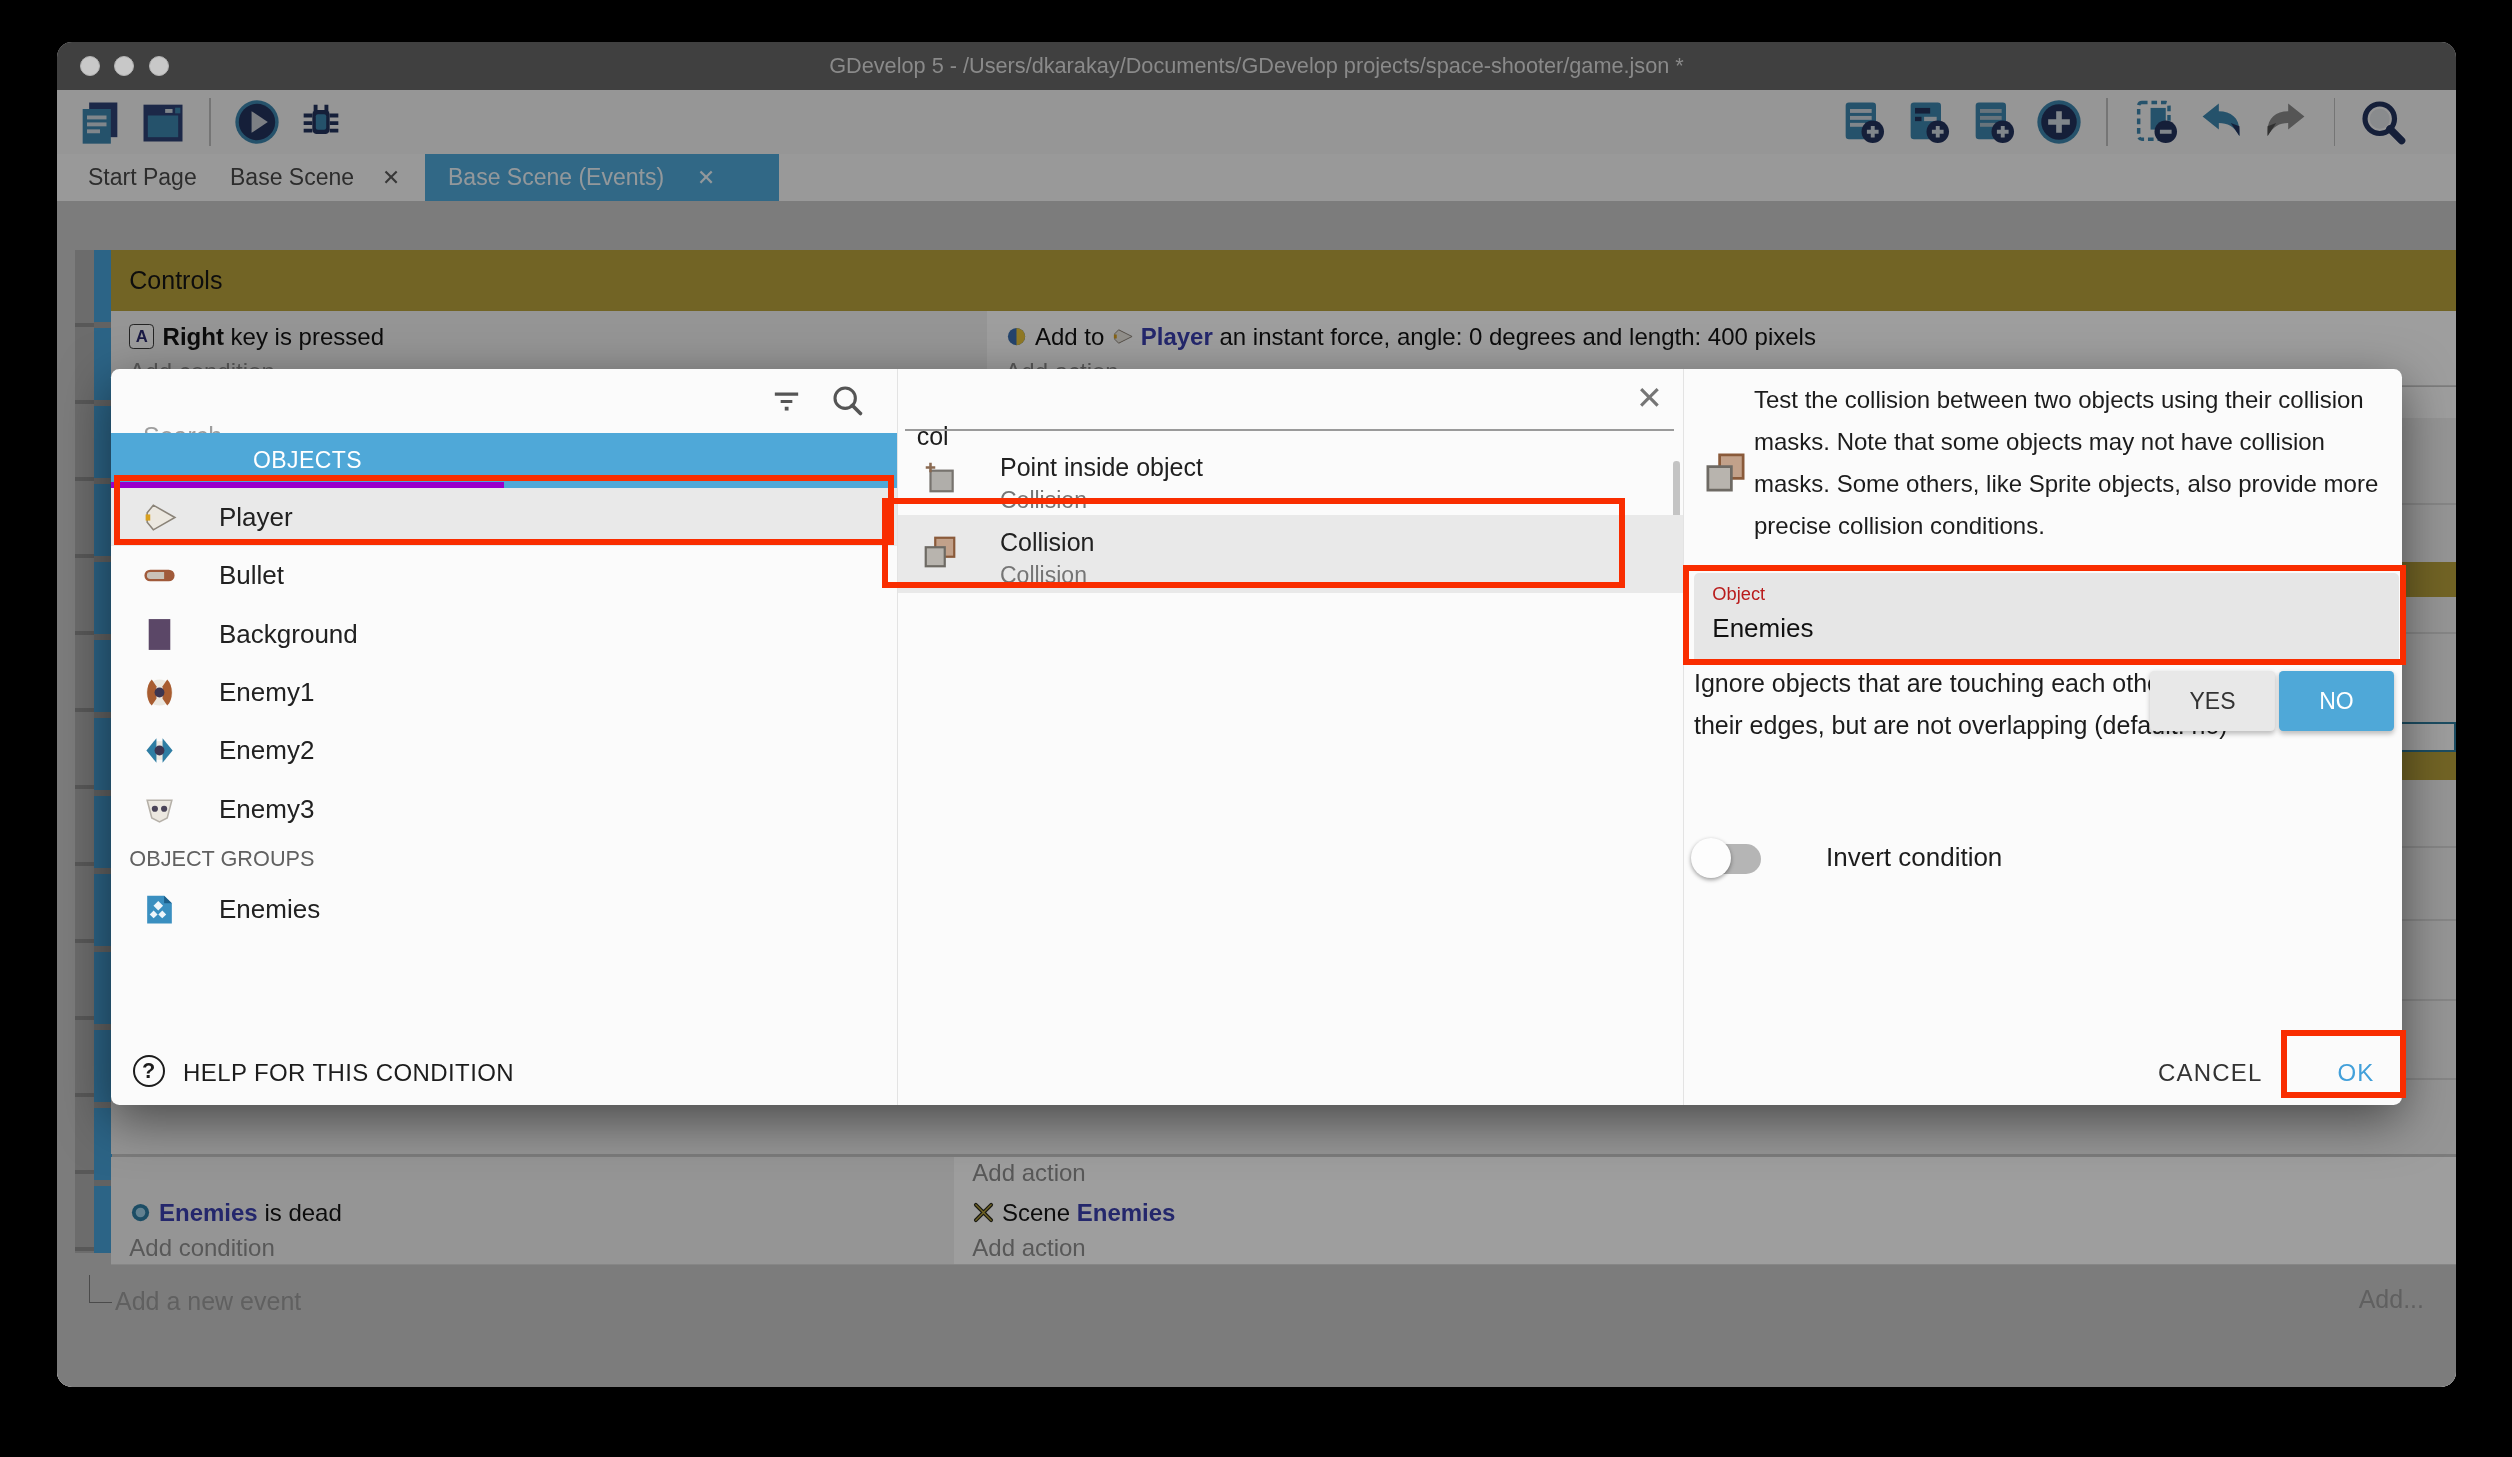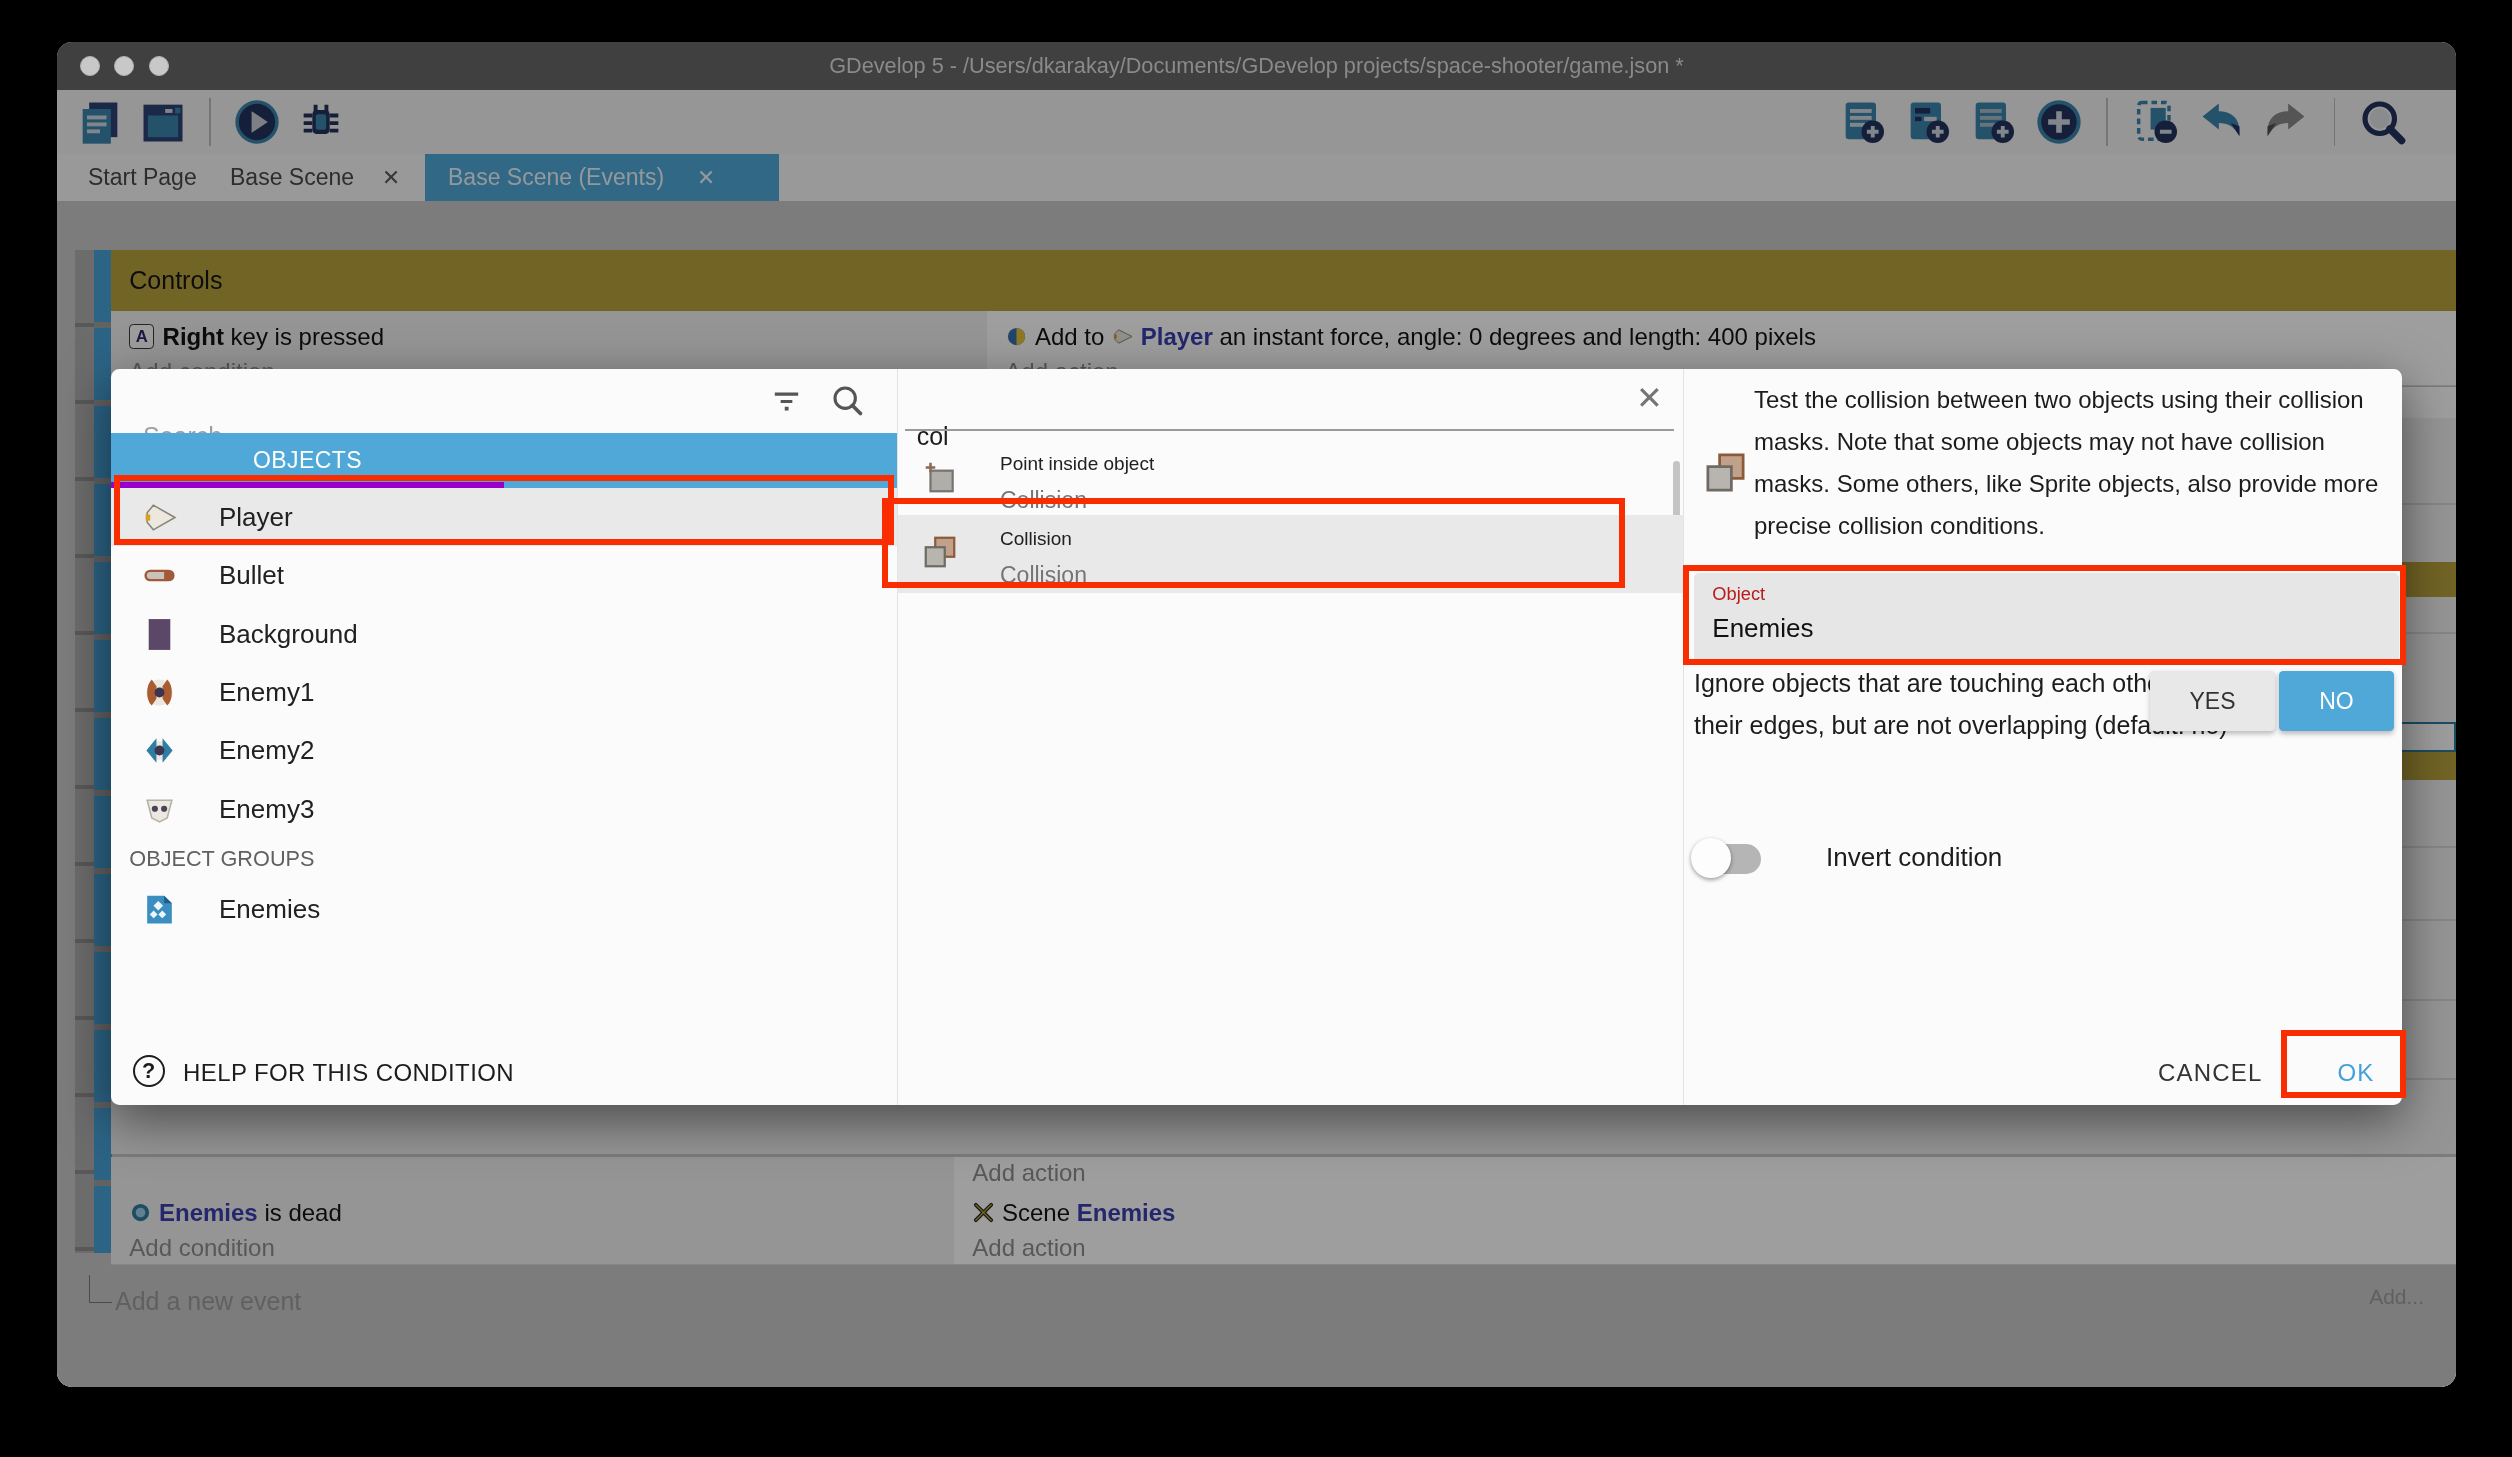--- a/index.html
+++ b/index.html
@@ -67,21 +67,21 @@
   #dlg-tab-indicator{position:absolute;left:0;top:49px;width:393px;height:5.8px;background:var(--tab_indicator,#9900CC);}
   .obj-row{position:absolute;left:0;width:786px;height:58px;}
   .obj-row.selected{background:#e9e9e9;}
   .obj-icon{position:absolute;left:30px;top:10.8px;width:37px;height:37px;}
   .obj-label{position:absolute;left:108px;top:0;height:58px;line-height:58px;font-size:26px;color:#212121;}
   #groups-header{position:absolute;left:18.3px;top:469px;width:500px;height:42px;line-height:42px;
        font-size:21.7px;color:#616161;}
   .res-row{position:absolute;left:0;width:785px;}
   .res-row.selected{background:#e9e9e9;}
   .res-icon{position:absolute;left:23px;top:18.3px;width:38px;height:38px;}
-  .res-title{position:absolute;left:102px;top:13.3px;font-size:19px;color:#212121;text-align:center;}
+  .res-title{position:absolute;left:102px;top:13.3px;font-size:25px;color:#212121;text-align:center;}
   .res-sub{position:absolute;left:102px;top:47px;font-size:23px;color:#757575;}
   #mid-underline{position:absolute;left:6.7px;top:60px;width:769px;height:1.7px;background:#9a9a9a;}
   #clear-x{position:absolute;left:738px;top:10px;font-size:32px;color:#757575;}
   #mid-scrollthumb{position:absolute;left:775px;top:92px;width:6.7px;height:75px;background:#c4c4c4;border-radius:3.3px;}
   #desc-text{position:absolute;left:70px;top:10px;width:643px;font-size:24px;line-height:42px;color:#1c1c1c;}
   #desc-icon{position:absolute;left:18.3px;top:80px;width:47px;height:47px;}
   #object-field{position:absolute;left:10px;top:204px;width:705px;height:87px;background:#e6e6e6;
        border-bottom:1.7px solid #6b6b6b;border-radius:5px 5px 0 0;box-sizing:border-box;}
   #object-field-label{position:absolute;left:18.3px;top:10px;font-size:18.3px;color:#b91c1c;}
   #object-field-value{position:absolute;left:18.3px;top:40px;font-size:26px;color:#111;}
@@ -310,21 +310,21 @@
               <path d="M4 4 L20 20 M20 4 L4 20" stroke="#b8a43a" stroke-width="1.4" stroke-linecap="round"></path>
             </svg>
             <span>Scene</span>
             <span class="obj-link gap8">Enemies</span>
           </div>
           <div class="ev-line2" style="top:42px">Add action</div>
         </div>
 
         <div class="abs" style="left:32px;top:1073px;width:21.7px;height:27px;border-left:1.7px solid #7a7a7a;border-bottom:1.7px solid #7a7a7a;"></div>
         <div class="abs" style="left:58px;top:1085px;font-size:25px;color:#9b9b9b;">Add a new event</div>
-        <div class="abs" style="left:2259px;top:1083px;width:108px;text-align:right;font-size:21px;color:#9b9b9b;">Add...</div>
+        <div class="abs" style="left:2259px;top:1083px;width:108px;text-align:right;font-size:25px;color:#9b9b9b;">Add...</div>
       </div>
 
     </div>
     <div id="dim-overlay"></div>
 
     <div id="dialog">
 
       <div id="dlg-left">
         <input class="search-input abs" style="left: 30px; top: 11.7px; width: 466px;" type="text" placeholder="Search">
         <svg class="abs" style="left:658px;top:15px;width:35px;height:35px;" viewBox="0 0 24 24">

